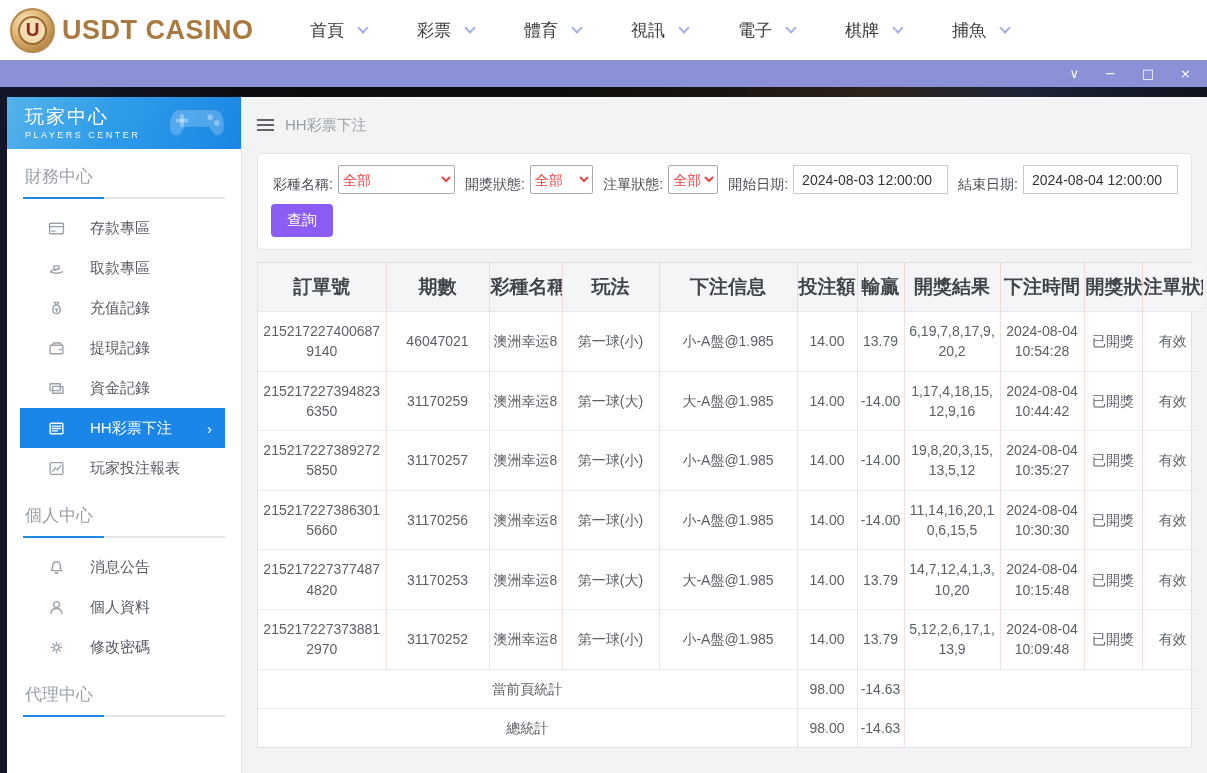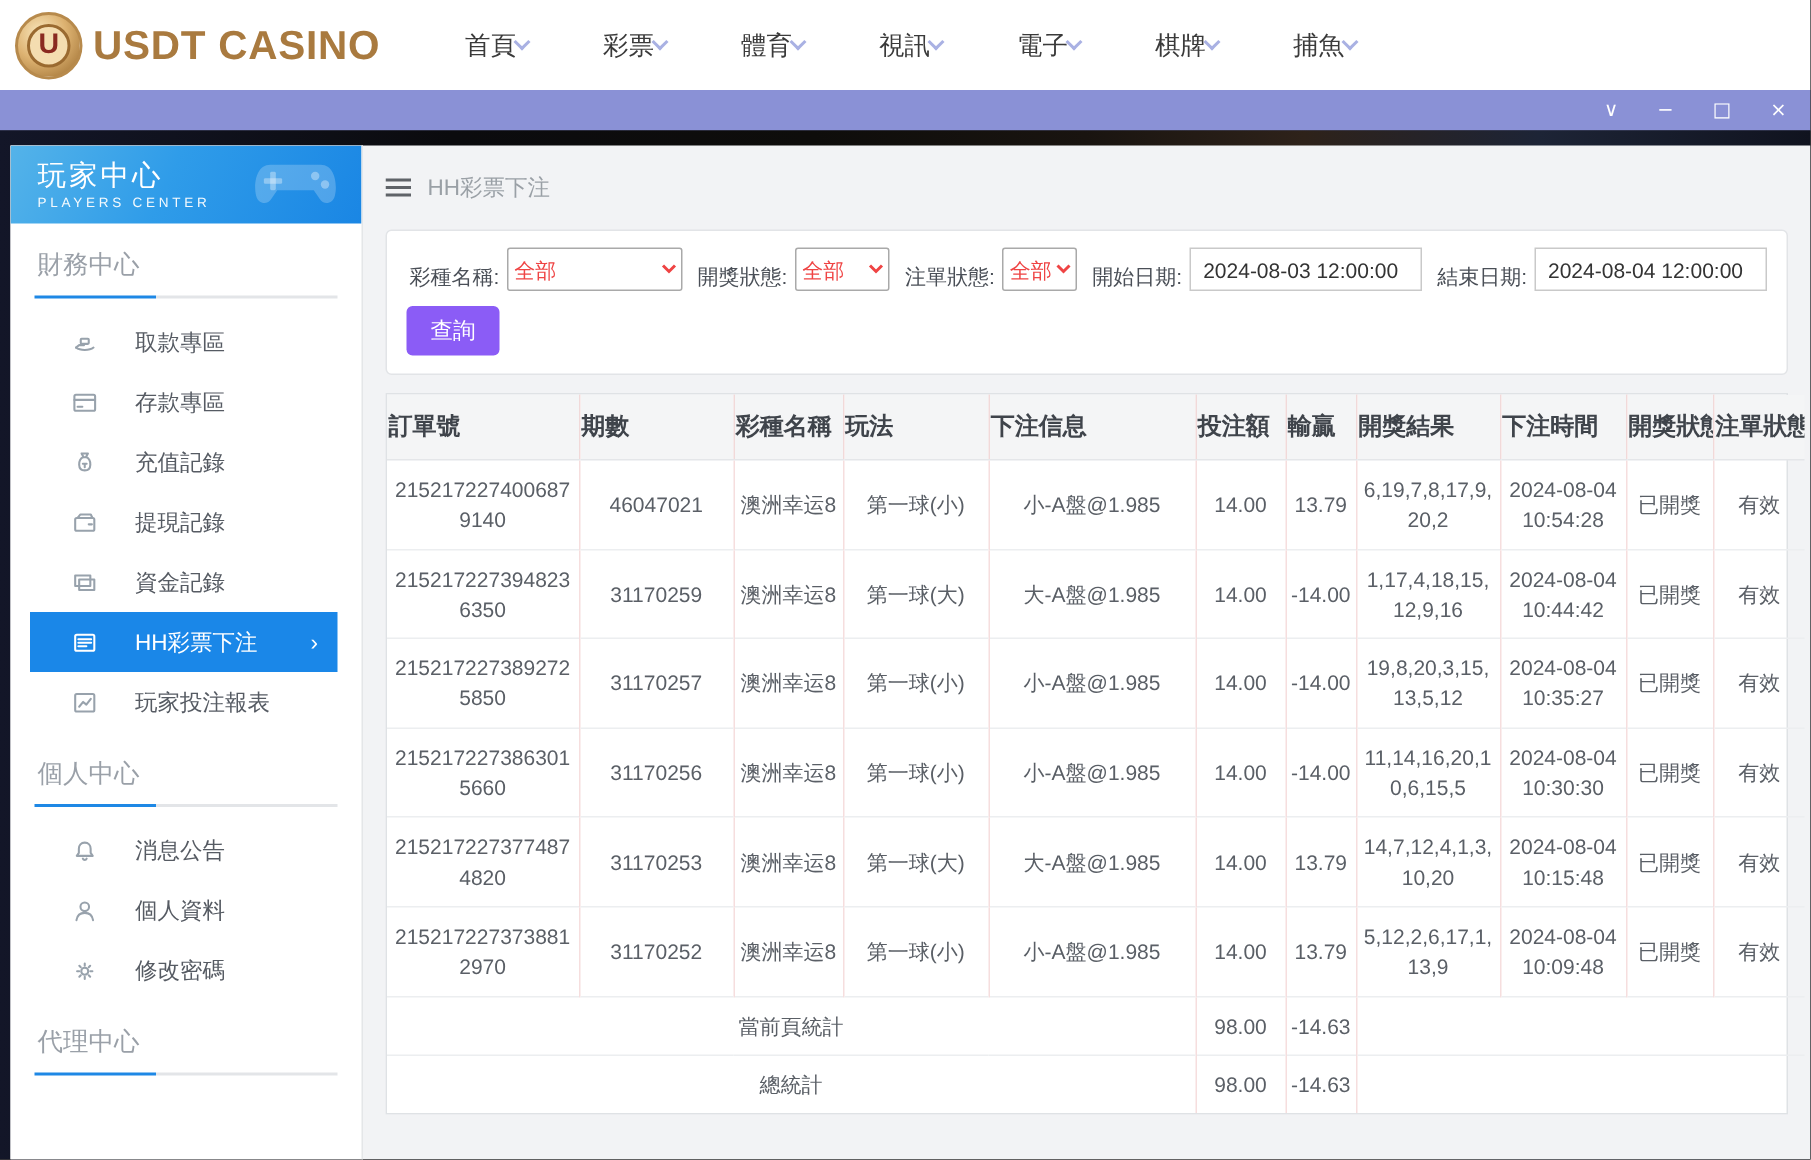--- a/index.html
+++ b/index.html
@@ -10,21 +10,21 @@
   .topbar { height: 60px; background: #fff; display: flex; align-items: center; padding-left: 10px; }
   .logo { display: flex; align-items: center; gap: 7px; width: 250px; cursor: pointer; }
   .logo-coin { width: 45px; height: 45px; border-radius: 50%; flex-shrink: 0;
     background: radial-gradient(circle at 35% 30%, #f9e7bd, #ddb271 45%, #a87a3c 88%);
     border: 2px solid #b78a4c; display: flex; align-items: center; justify-content: center; }
   .logo-coin .u { font-weight: bold; font-size: 19px; color: #8a2a20; background: #f4ddb0;
     border: 2px solid #9a6a30; border-radius: 50%; width: 29px; height: 29px;
     display: flex; align-items: center; justify-content: center; }
   .logo-text { font-size: 27px; font-weight: 800; color: #a97a3f; letter-spacing: .5px; white-space: nowrap; }
   .nav { display: flex; gap: 50px; margin-left: 50px; }
-  .nav-item { display: flex; align-items: center; gap: 0; font-size: 17px; color: #3a3a3a; cursor: pointer; }
+  .nav-item { display: flex; align-items: center; gap: 15px; font-size: 17px; color: #3a3a3a; cursor: pointer; }
   .chev { width: 8px; height: 8px; border-right: 2px solid #a9b1e3; border-bottom: 2px solid #a9b1e3;
     transform: rotate(45deg); margin-top: -4px; }
 
   
   .titlebar { height: 27px; background: #8a91d6; display: flex; align-items: center;
     justify-content: flex-end; gap: 26px; padding-right: 16px; }
   .tb-ctrl { color: #fff; font-size: 13px; line-height: 1; cursor: pointer; font-family: "DejaVu Sans", sans-serif; }
 
   
   .desktop { height: 686px; padding-top: 10px;
@@ -60,23 +60,23 @@
     font-size: 14px; color: #ef4444; font-family: "Liberation Sans", sans-serif; }
   .sel-lottery { width: 133px; } .sel-draw { width: 72px; } .sel-order { width: 55px; }
   .date-input { height: 29px; width: 155px; border: 1px solid #c9c9c9; font-size: 14px; color: #333;
     padding: 0 8px; font-family: "Liberation Sans", sans-serif; }
   .btn-search { margin-top: 10px; background: #8b5cf6; color: #fff; border: none; border-radius: 4px;
     font-size: 15px; padding: 7px 16px; cursor: pointer; font-family: "Liberation Sans", sans-serif; }
 
   
   .table-panel { margin-top: 12px; background: #fff; border: 1px solid #dfe2e5; }
   table { width: 100%; border-collapse: collapse; table-layout: fixed; font-size: 14px; color: #5a5f66; }
-  thead th { background: #f4f5f6; font-weight: bold; color: #3f444b; font-size: 16px;
+  thead th { background: #f4f5f6; font-weight: bold; color: #3f444b; font-size: 19px;
     padding: 11px 1px; border-bottom: 1px solid #e4e6e9; border-left: 1px solid #f1d9d9;
-    text-align: left; overflow: hidden; white-space: nowrap; }
+    text-align: center; overflow: hidden; white-space: nowrap; }
   tbody td, tfoot td { text-align: center; padding: 9px 3px; border-top: 1px solid #eceef0;
     border-left: 1px solid #f6dede; line-height: 1.45; word-break: break-all; }
   th:first-child, td:first-child { border-left: none; }
 </style>
 </head>
 <body>
 
 <div class="topbar">
   <div class="logo">
     <div class="logo-coin">
@@ -141,36 +141,36 @@
               <rect x="9.5" y="15.5" width="13" height="4" rx="1" fill="#ffffff" opacity="0.35"></rect>
             </svg>
         </span>
       </div>
       <div id="sb-body">
           <div class="sb-section-title">財務中心</div>
           <div class="sb-underline"></div>
           <div class="sb-item">
             <span class="icn">
               <svg viewBox="0 0 16 16" width="17" height="17">
+                <rect x="1.5" y="3" width="13" height="10" rx="1"></rect>
+                <line x1="1.5" y1="6.2" x2="14.5" y2="6.2"></line>
+                <line x1="3.5" y1="10.5" x2="6.5" y2="10.5"></line>
+              </svg>
+            </span>
+            <span>存款專區</span>
+          </div>
+          <div class="sb-item">
+            <span class="icn">
+              <svg viewBox="0 0 16 16" width="17" height="17">
                 <path d="M2.5 11 C5 13 11 13 13.5 11"></path>
                 <rect x="5.5" y="5.5" width="5" height="3.2" rx="0.5"></rect>
                 <path d="M2.5 11 l2 -1.5 h3"></path>
               </svg>
             </span>
             <span>取款專區</span>
-          </div>
-          <div class="sb-item">
-            <span class="icn">
-              <svg viewBox="0 0 16 16" width="17" height="17">
-                <rect x="1.5" y="3" width="13" height="10" rx="1"></rect>
-                <line x1="1.5" y1="6.2" x2="14.5" y2="6.2"></line>
-                <line x1="3.5" y1="10.5" x2="6.5" y2="10.5"></line>
-              </svg>
-            </span>
-            <span>存款專區</span>
           </div>
           <div class="sb-item">
             <span class="icn">
               <svg viewBox="0 0 16 16" width="17" height="17">
                 <path d="M6 2.2 h4 l-1.3 2.3 h-1.4 z"></path>
                 <path d="M7 4.5 C3.8 6 3.2 12.8 8 12.8 C12.8 12.8 12.2 6 9 4.5"></path>
                 <path d="M6.8 8.6 h2.4 M8 8.6 v2.2"></path>
               </svg>
             </span>
             <span>充值記錄</span>

